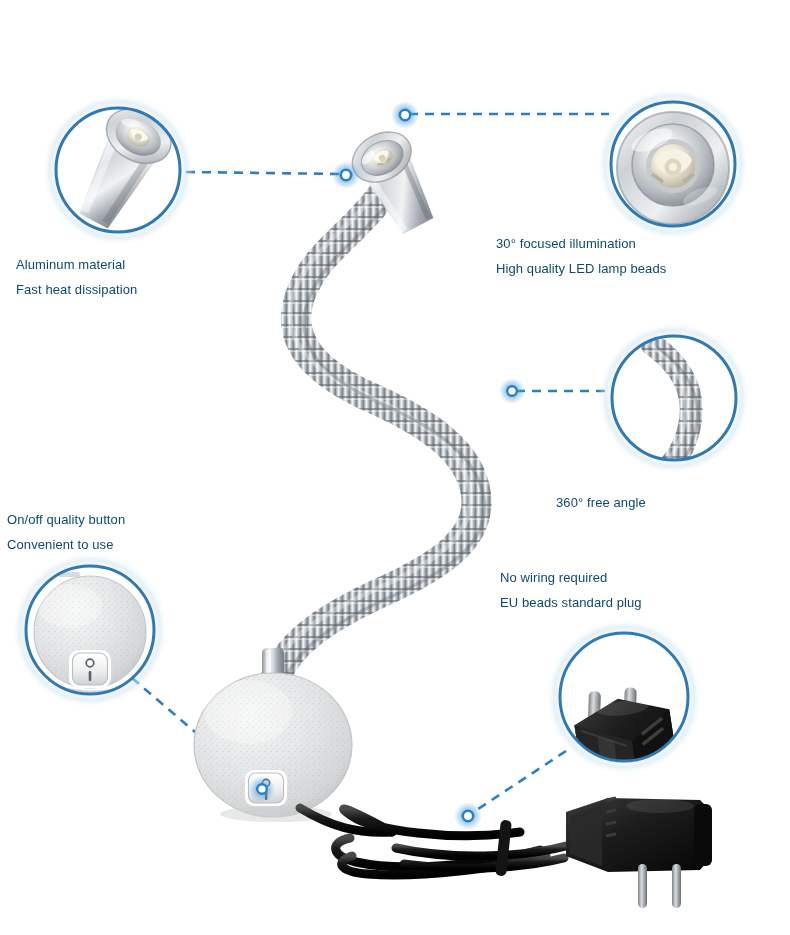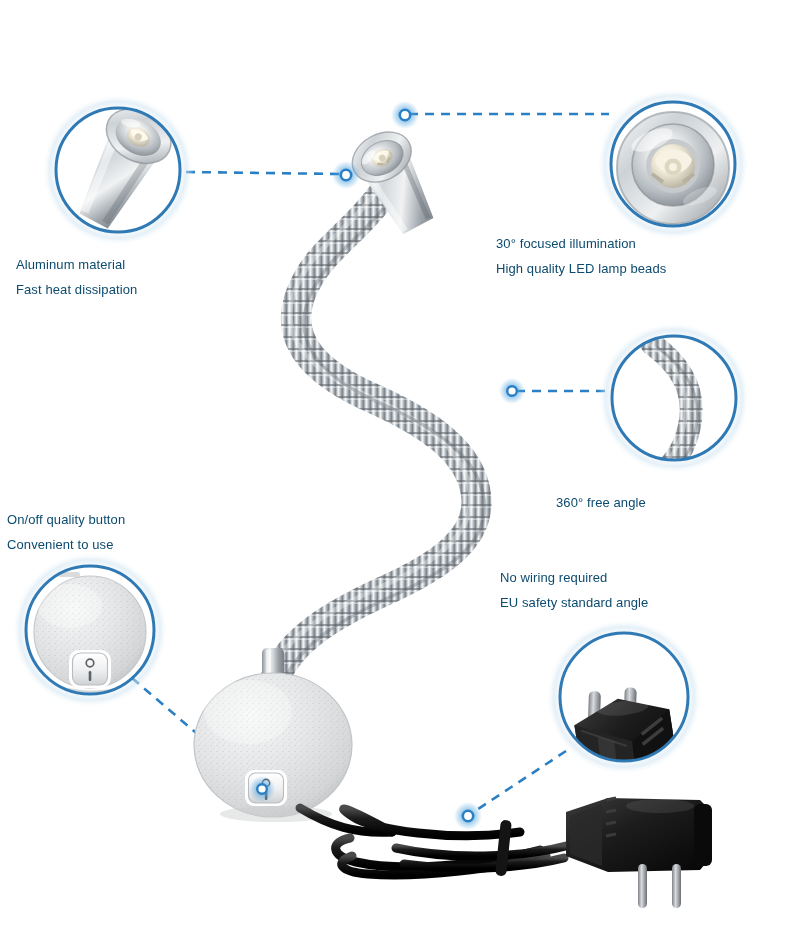--- a/index.html
+++ b/index.html
@@ -368,16 +368,16 @@
     <div>360° free angle</div>
   </div>
 
   <div class="caption" id="cap-switch">
     <div>On/off quality button</div>
     <div>Convenient to use</div>
   </div>
 
   <div class="caption" id="cap-plug">
     <div>No wiring required</div>
-    <div>EU safety standard angle</div>
+    <div>EU beads standard plug</div>
   </div>
 
 </div>
 
 </body></html>

